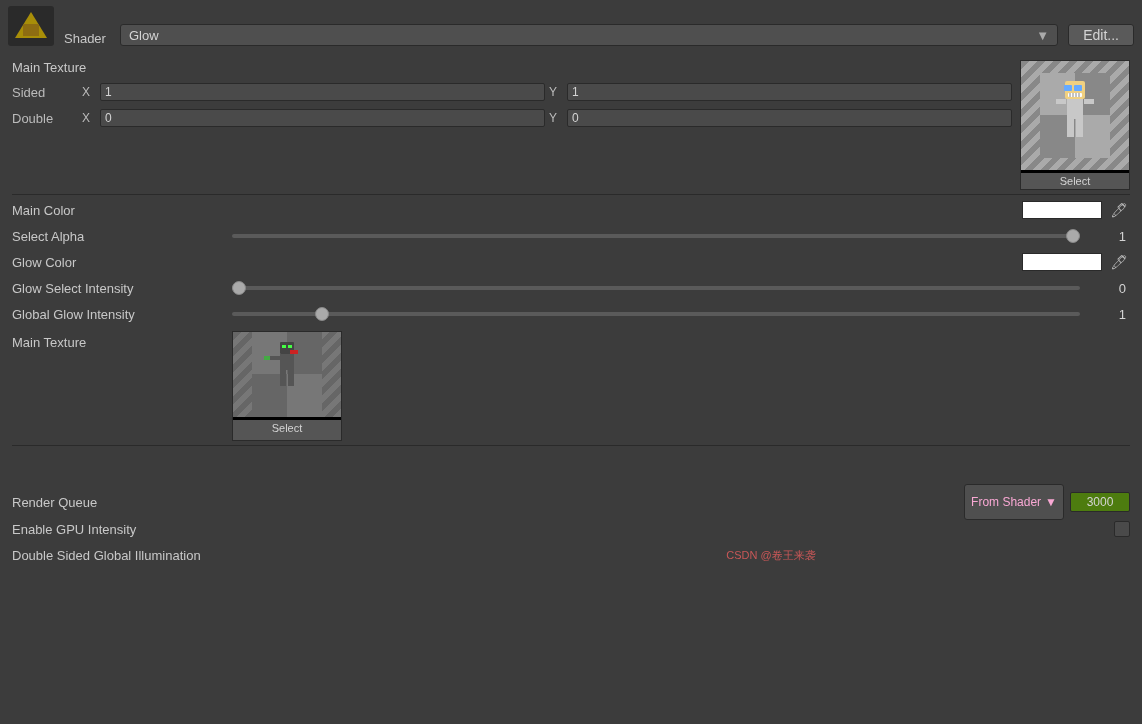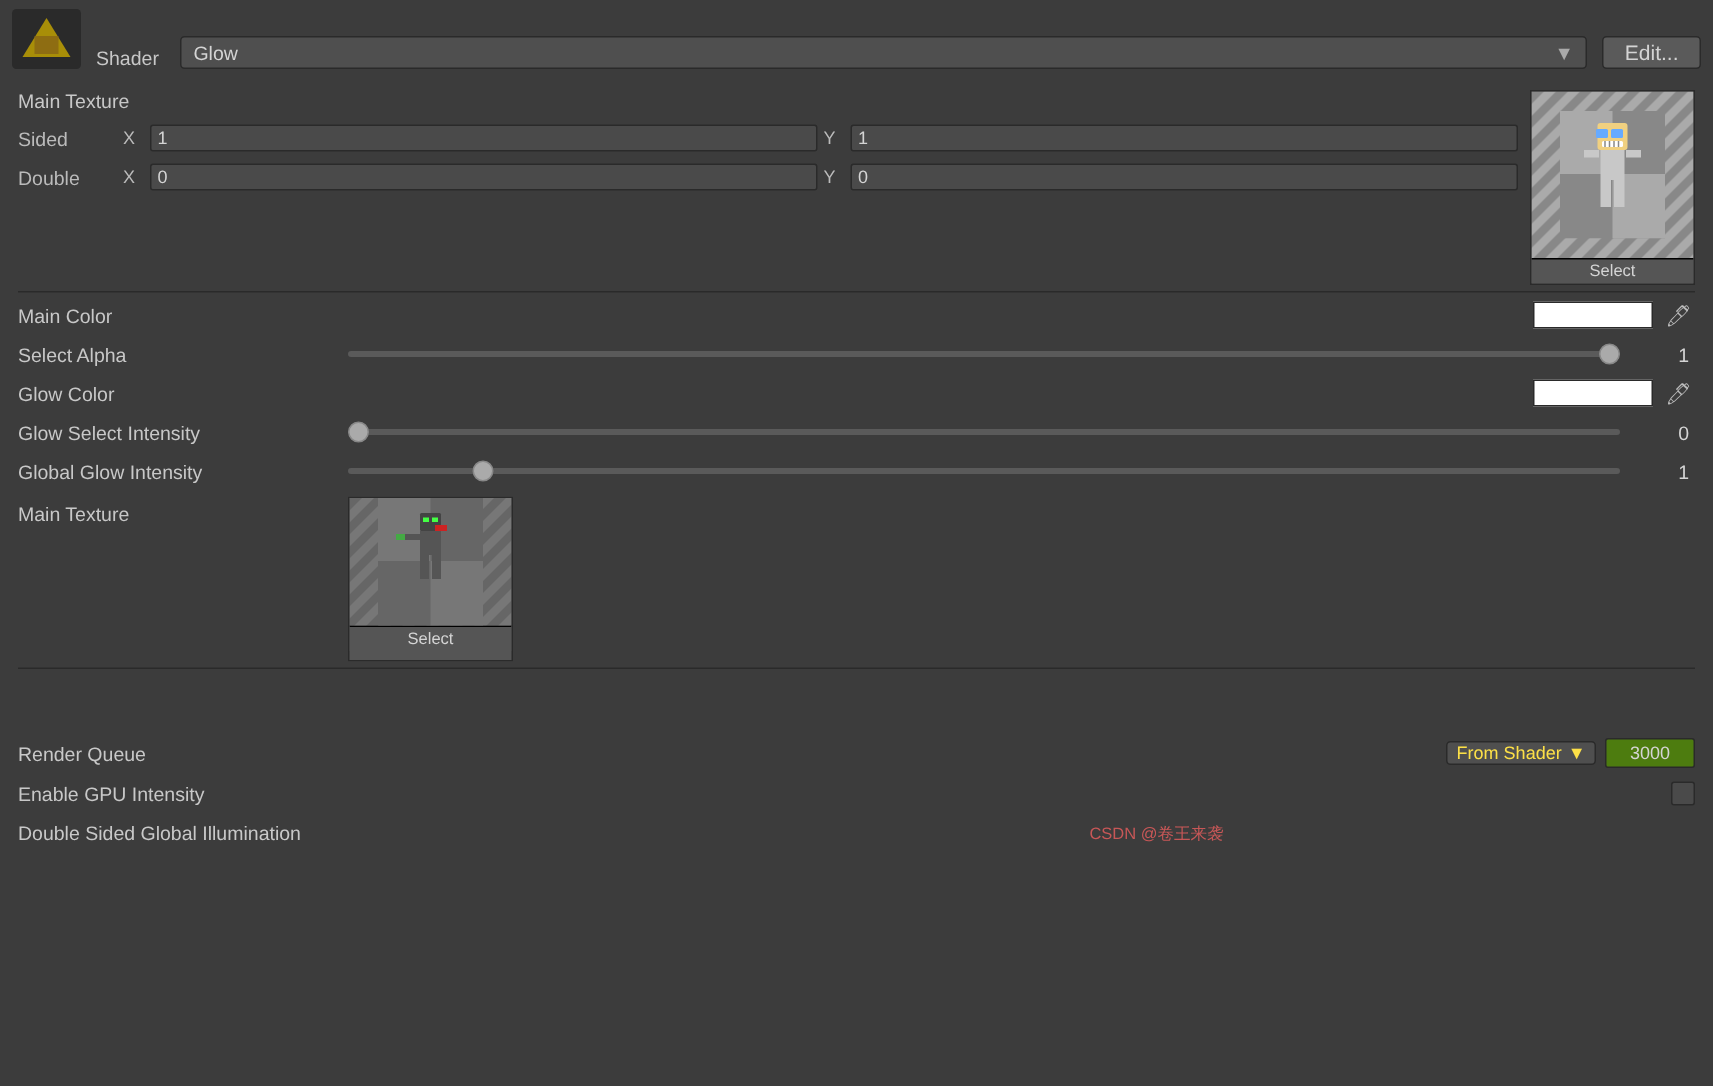--- a/index.html
+++ b/index.html
@@ -164,21 +164,21 @@
     }
 
     .thumb-select-btn {
       background: #555;
       border: none;
       color: #d4d4d4;
       font-size: 11px;
       padding: 2px 4px;
       text-align: center;
       cursor: pointer;
-      border-top: 1px solid #000000;
+      border-top: 3px solid #000000;
     }
 
     
     .prop-row {
       display: flex;
       align-items: center;
       height: 26px;
       padding: 0 0;
     }
 
@@ -276,24 +276,24 @@
 
     .rq-right {
       flex: 1;
       display: flex;
       align-items: center;
       justify-content: flex-end;
       gap: 6px;
     }
 
     .rq-dropdown {
-      height: 16px;
+      height: 36px;
       background: #4f4f4f;
       border: 1px solid #2a2a2a;
-      color: #fde047;
+      color: #f9a8d4;
       border-radius: 3px;
       display: flex;
       align-items: center;
       padding: 0 6px;
       gap: 4px;
       cursor: pointer;
       font-size: 12px;
     }
 
     .rq-value {

